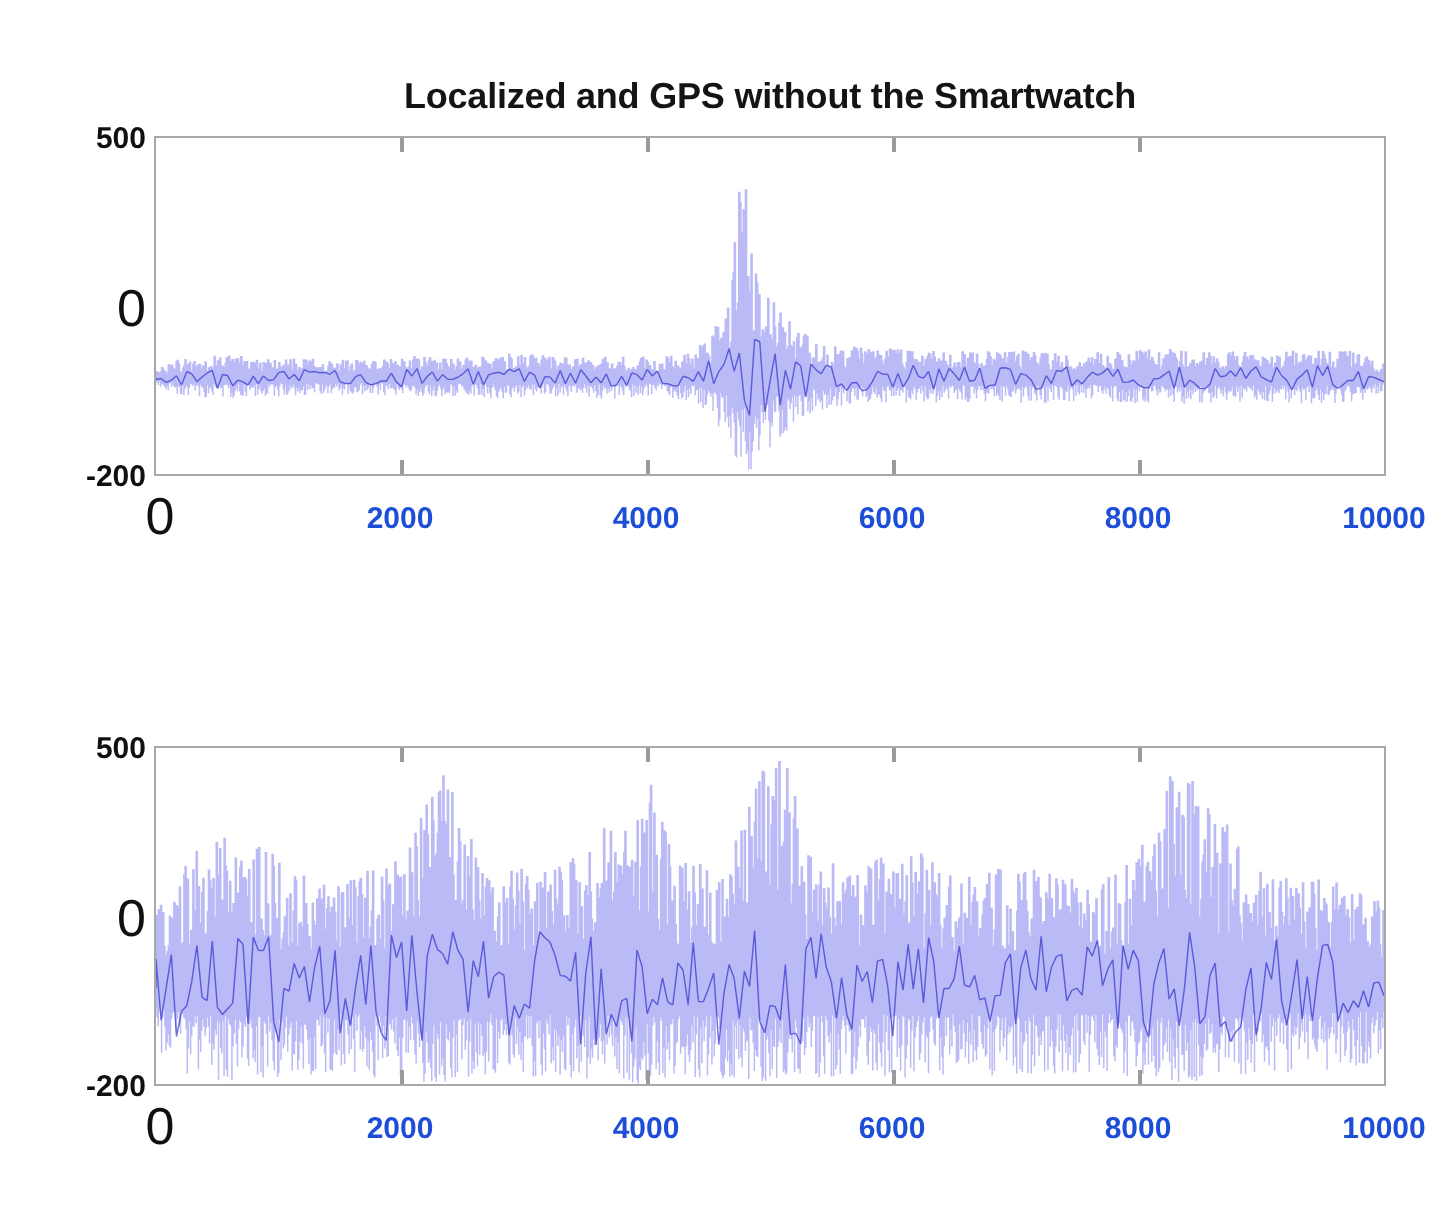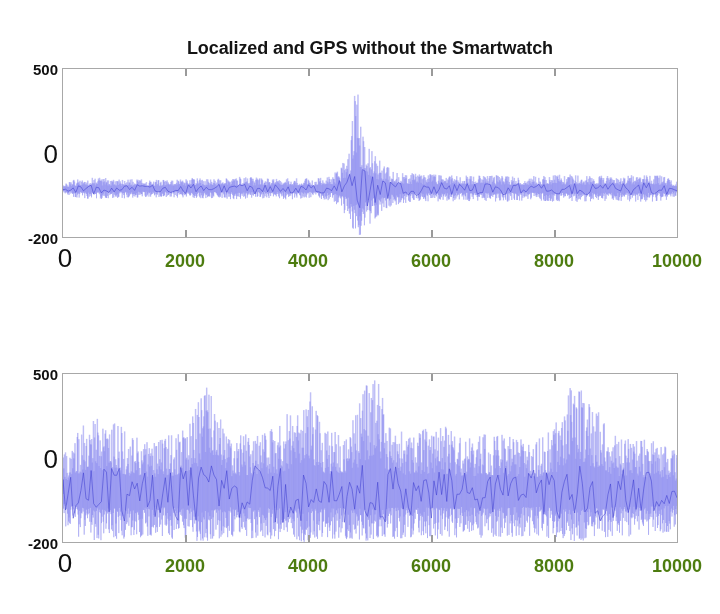--- a/index.html
+++ b/index.html
@@ -9,21 +9,21 @@
   }
   body {
     width: 720px;
     height: 614px;
     font-family: "Liberation Sans", sans-serif;
     overflow: hidden;
     position: relative;
   }
   .figure {
     position: absolute;
-    left: 0;
+    left: 15px;
     width: 574px;
   }
   #figure-top  { top: 0px;   height: 300px; }
   #figure-bottom { top: 305px; height: 309px; }
 
   .chart-title {
     position: absolute;
     left: 60px;
     width: 620px;
     text-align: center;
@@ -82,23 +82,23 @@
     white-space: nowrap;
   }
   .ylabels {
     position: absolute;
     left: 0;
     width: 58px;
   }
 
   .xtick-label {
     position: absolute;
-    font-size: 18px;
+    font-size: 15px;
     font-weight: bold;
-    color: #4d7c0f;
+    color: #1d4ed8;
     text-align: right;
     white-space: nowrap;
     transform: translateX(-50%);
   }
   .xtick-zero {
     position: absolute;
     font-size: 26px;
     font-weight: normal;
     color: #101010;
     text-align: center;

